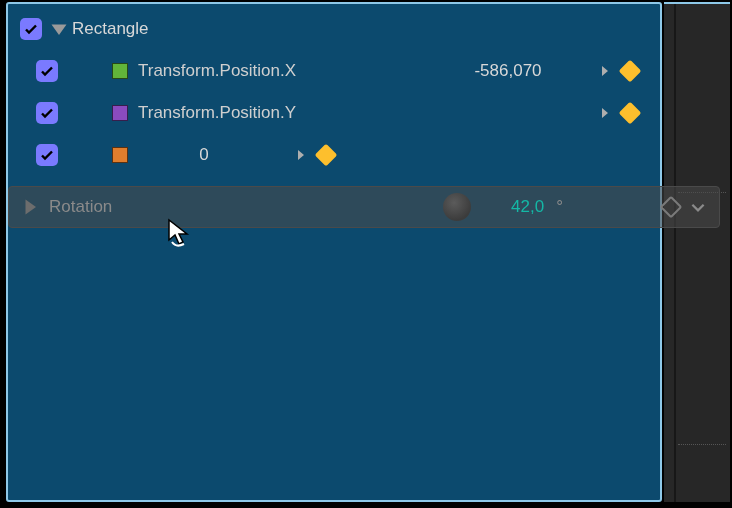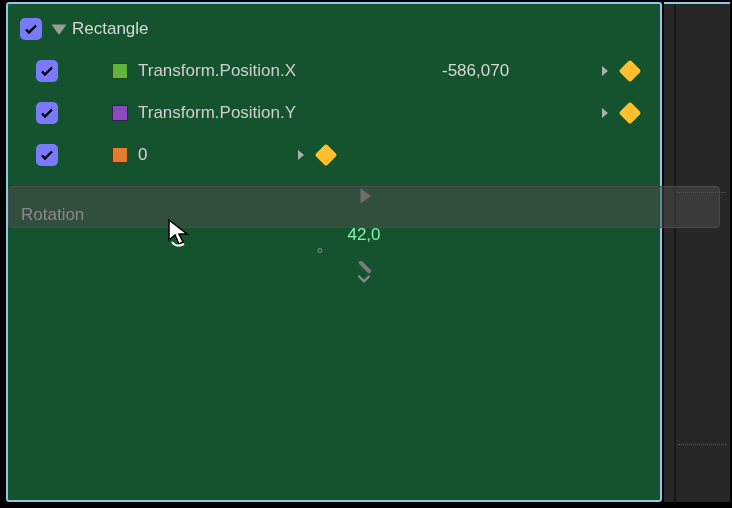--- a/index.html
+++ b/index.html
@@ -10,21 +10,21 @@
     font-family: -apple-system, "Helvetica Neue", Arial, sans-serif;
     font-size: 17px;
     overflow: hidden;
   }
   .frame {
     position: absolute;
     left: 6px;
     top: 2px;
     width: 656px;
     height: 500px;
-    background: #14532d;
+    background: #0c4a6e;
     border: 2px solid #8ec8e8;
     border-radius: 3px;
   }
   .list {
     padding-top: 4px;
   }
   .row {
     display: flex;
     align-items: center;
     height: 42px;
@@ -66,21 +66,21 @@
     flex: 0 0 16px;
   }
   .label {
     flex: 1 1 auto;
     color: #cfcfcf;
     white-space: nowrap;
   }
   .value {
     width: 140px;
     flex: 0 0 140px;
-    text-align: left;
+    text-align: center;
     color: #d8d8d8;
     padding-right: 8px;
   }
   .kf-go {
     width: 24px;
     height: 24px;
     display:flex;align-items:center;justify-content:center;
     cursor:pointer;
     margin-left: 8px;
   }
@@ -107,33 +107,32 @@
     top: 186px;
     width: 712px;
     height: 42px;
     background: rgba(74,74,74,.55);
     border: 1px solid #4a4a4a;
     border-radius: 4px;
     display: flex;
     align-items: center;
     color: #7e7e7e;
     padding-left: 12px;
-    flex-direction: column;
   }
   .drag-row .disclosure { margin-right: 10px; }
   .drag-row .disclosure svg path { fill: #6d6d6d; }
   .drag-row .label { color: #8a8a8a; flex: 0 0 auto; margin-right: auto;}
   .drag-row .dial {
     width: 28px; height: 28px;
     border-radius: 50%;
     background: radial-gradient(circle at 40% 35%, #5b5b5b, #3c3c3c 70%);
     margin-right: 40px;
   }
   .drag-row .rot-value {
-    color: #86efac;
+    color: #14b8a6;
     margin-right: 12px;
   }
   .drag-row .deg {
     color: #8a8a8a;
     margin-right: 100px;
   }
   .drag-row .kf-empty {
     width: 16px; height:16px;
     transform: rotate(45deg);
     border: 2px solid #7a7a7a;

